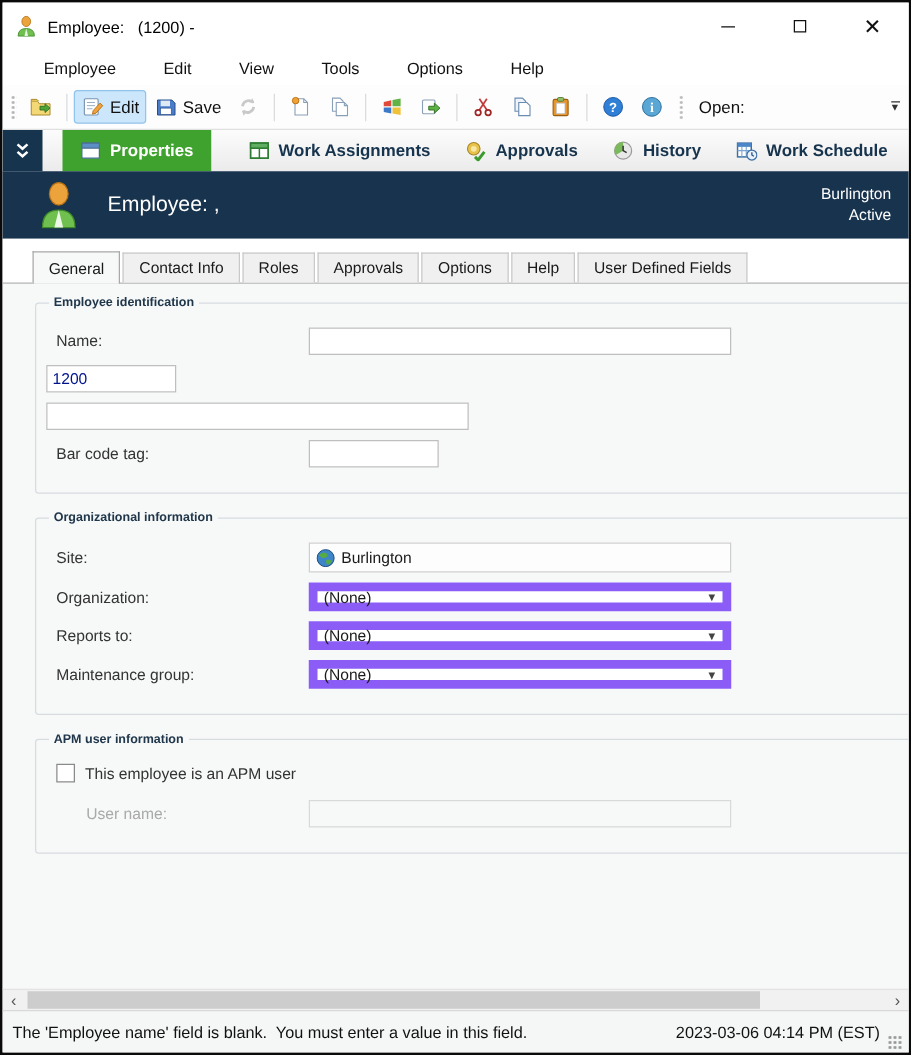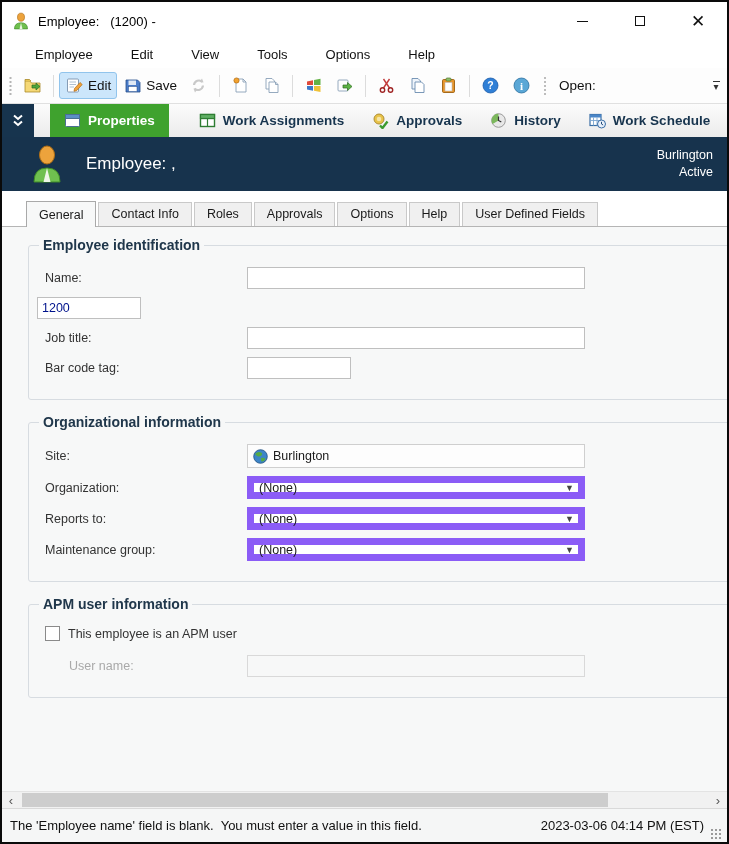--- a/index.html
+++ b/index.html
@@ -53,21 +53,21 @@
 
   
   .tabrow-wrap { background:#fff; padding-top:8px; flex:0 0 auto; }
   .tabrow { display:flex; align-items:flex-end; padding-left:24px; height:27px; position:relative; }
   .tab { padding:4px 12px 5px; font-size:12.5px; color:#1a1a1a; background:#f0f0f0; border:1px solid #c9c9c9; border-bottom:none; margin-right:2px; position:relative; }
   .tab.active { background:#f7f8f8; border-color:#a9a9a9; padding-top:6px; z-index:2; margin-bottom:-1px; }
 
   
   .content { flex:1 1 auto; background:#f7f8f8; border-top:1px solid #b5b5b5; overflow:hidden; padding:10px 0 0 26px; }
   fieldset { border:1px solid #d7dce1; border-radius:3px; width:760px; padding:6px 10px 12px 8px; margin-bottom:14px; background:transparent; }
-  legend { font-weight:bold; font-size:14px; color:#20374b; padding:0 4px; margin-left:2px; }
+  legend { font-weight:bold; font-size:10px; color:#20374b; padding:0 4px; margin-left:2px; }
   .frow { display:flex; align-items:center; margin:8px 0; }
   .flabel { width:210px; font-size:12.5px; color:#333; padding-left:8px; }
   .tinput { height:22px; border:1px solid #bfbfbf; background:#fff; font-family:"Liberation Sans",sans-serif; font-size:12.5px; padding:0 4px; color:#00138c; }
   .w-wide { width:338px; } .w-narrow { width:104px; }
   .sitebox { width:338px; height:24px; border:1px solid #cfcfcf; background:#fdfdfd; display:flex; align-items:center; gap:5px; padding:0 5px; font-size:12.5px; color:#1a1a1a; }
   .sitebox svg { width:15px; height:15px; }
   .combo { width:338px; height:23px; border:7px solid #8b5cf6; background:#fff; display:flex; align-items:center; font-size:12.5px; }
   .combo .val { flex:1; padding:0 5px; color:#1a1a1a; }
   .combo .arrow { width:17px; height:100%; display:flex; align-items:center; justify-content:center; color:#444; font-size:9px; }
   .chk-row { display:flex; align-items:center; gap:8px; margin:8px 0 14px 8px; }
@@ -316,21 +316,20 @@
     <fieldset>
       <legend>Employee identification</legend>
       <div class="frow">
         <span class="flabel">Name:</span>
         <input class="tinput w-wide" type="text" value="" style="">
       </div>
       <div class="frow">
         <input class="tinput w-narrow" type="text" value="1200" style="">
       </div>
       <div class="frow">
-        <span class="flabel">Job title:</span>
         <input class="tinput w-wide" type="text" value="" style="">
       </div>
       <div class="frow">
         <span class="flabel">Bar code tag:</span>
         <input class="tinput w-narrow" type="text" value="" style="">
       </div>
     </fieldset>
 
     <fieldset>
       <legend>Organizational information</legend>

